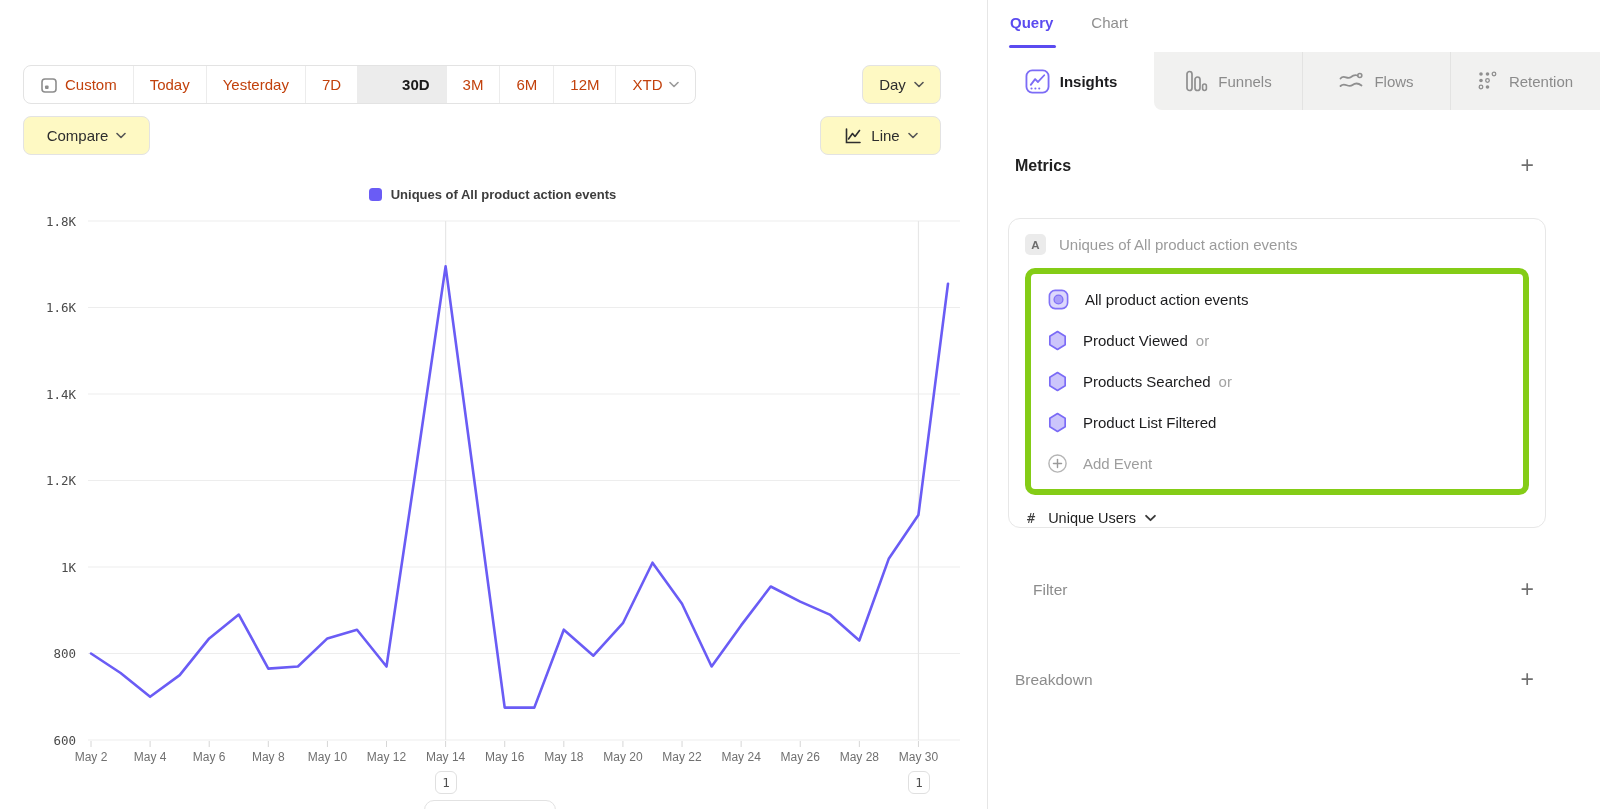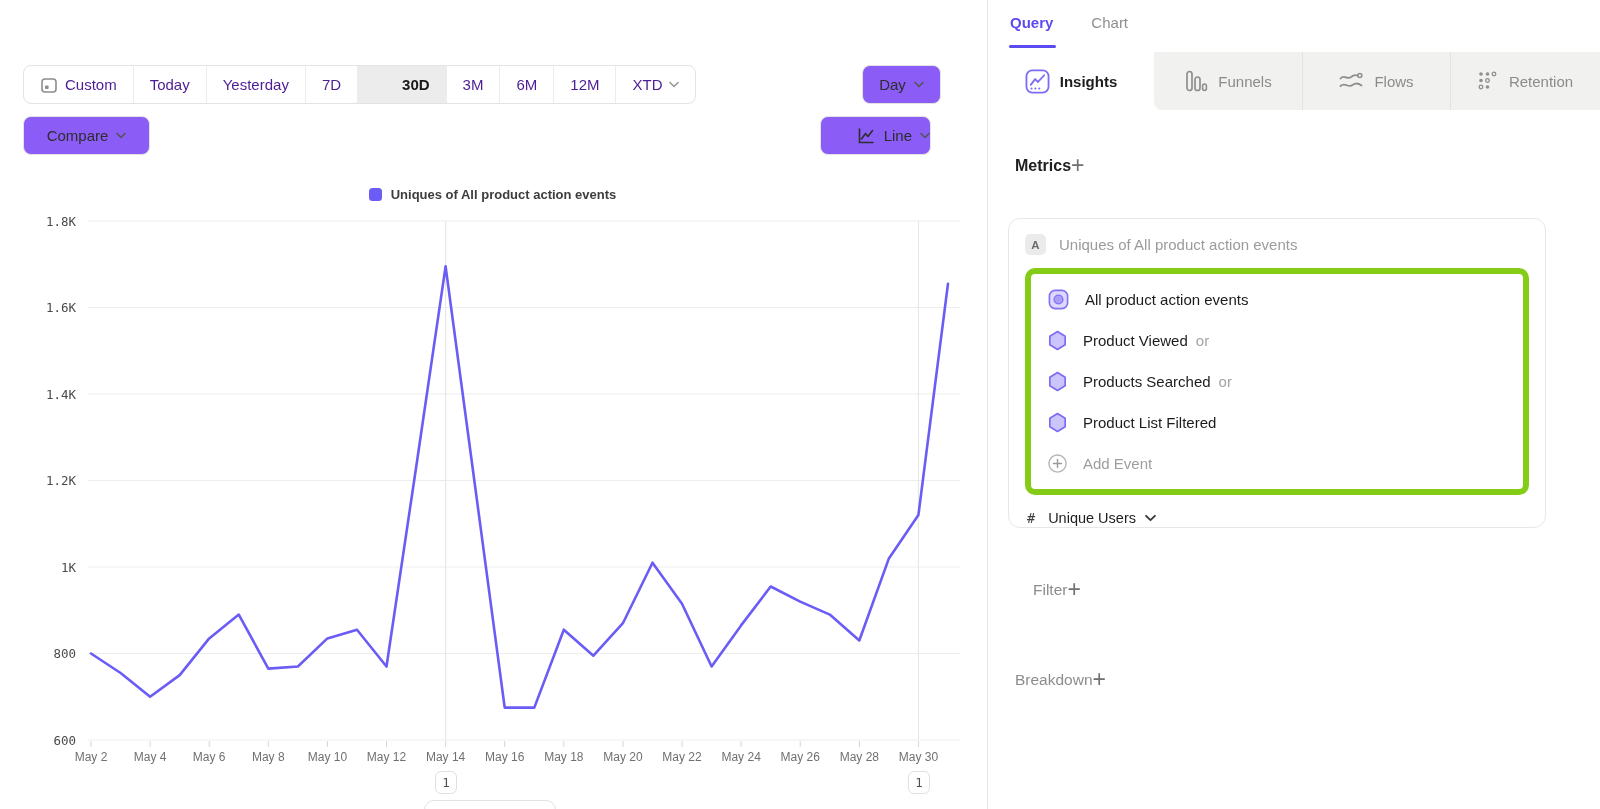--- a/index.html
+++ b/index.html
@@ -4,31 +4,31 @@
 <style>
   * { margin:0; padding:0; box-sizing:border-box; }
   html,body { width:1600px; height:809px; background:#fff; font-family:"Liberation Sans", sans-serif; color:#1d1d1f; overflow:hidden; }
   .page { position:relative; width:1600px; height:809px; background:#fff; }
 
   
   .chart-panel { position:absolute; left:0; top:0; width:985px; height:809px; background:#fff; }
 
   .seg-control { position:absolute; left:23px; top:65px; height:39px; display:flex; align-items:stretch;
                  border:1px solid #e3e3e3; border-radius:8px; background:#fff; overflow:hidden; }
-  .seg { display:flex; align-items:center; gap:7px; padding:0 16px; font-size:15px; color:#4c1d95;
+  .seg { display:flex; align-items:center; gap:7px; padding:0 16px; font-size:15px; color:#c2410c;
          border-right:1px solid #ececec; cursor:pointer; white-space:nowrap; }
   .seg:last-child { border-right:none; }
   .seg.selected { background:#ececec; color:#191919; font-weight:700;padding-left:44px; }
   .seg .chev { color:#9a9a9a; }
 
   .btn { position:absolute; height:39px; display:flex; align-items:center; justify-content:center; gap:8px;
-         border:1px solid #e3e3e3; border-radius:8px; background:#8b5cf6; font-size:15px; color:#2d2d2d; cursor:pointer; }
+         border:1px solid #e3e3e3; border-radius:8px; background:#fef9c3; font-size:15px; color:#2d2d2d; cursor:pointer; }
   .btn-day { left:862px; top:65px; width:79px; }
   .btn-compare { left:23px; top:116px; width:127px; font-weight:500; }
-  .btn-line { left:820px; top:116px; width:111px;justify-content:flex-end; }
+  .btn-line { left:820px; top:116px; width:121px; }
   .chev { display:inline-flex; }
 
   .legend { position:absolute; left:0; top:187px; width:985px; display:flex; align-items:center; justify-content:center; gap:9px; }
   .legend-swatch { width:13px; height:13px; border-radius:3.5px; }
   .legend-label { font-size:13px; font-weight:600; color:#3d3d3d; }
 
   .chart-svg { position:absolute; left:0; top:0; width:985px; height:809px; }
 
   .annotation-badge { position:absolute; top:771px; width:22px; height:23px; background:#fff;
       border:1px solid #e0e0e0; border-radius:6px; display:flex; align-items:center; justify-content:center;
@@ -50,21 +50,21 @@
   .report-tabs { position:absolute; left:0; top:52px; width:612px; height:58px; }
   .report-tabs .gray-bg { position:absolute; left:166px; top:0; right:0; height:58px; background:#f1f1f0; border-radius:0 0 0 8px; }
   .rt-sep { position:absolute; top:0; width:1px; height:58px; background:#e3e3e2; }
   .rt-sep.s1 { left:314px; } .rt-sep.s2 { left:462px; }
   .report-tab { position:absolute; top:0; height:58px; display:flex; align-items:center; justify-content:center; gap:10px;
                 font-size:15px; color:#8b8b8b; cursor:pointer; }
   .report-tab.active { color:#1d1d1f; font-weight:600; }
   .rt-insights { left:0; width:166px; } .rt-funnels { left:166px; width:148px; }
   .rt-flows { left:314px; width:148px; } .rt-retention { left:462px; width:150px; }
 
-  .section-row { position:absolute; left:27px; right:66px; display:flex; align-items:center; }
+  .section-row { position:absolute; left:27px; right:66px; display:flex; align-items:center; justify-content:space-between; }
   .metrics-row { top:154px; }
   .filter-row { top:578px;margin-left:18px; }
   .breakdown-row { top:668px; }
   .section-title { font-size:16px; font-weight:700; color:#202020; }
   .section-title.muted { font-weight:500; color:#8c8c8c; font-size:15.5px; }
   .plus-btn { font-size:23px; font-weight:300; color:#6f6f6f; line-height:1; cursor:pointer; }
 
   .metric-card { position:absolute; left:20px; top:218px; width:538px; height:310px;
                  border:1px solid #e7e7e7; border-radius:12px; background:#fff; }
   .metric-head { display:flex; align-items:center; gap:13px; padding:15px 16px 13px 16px; }

